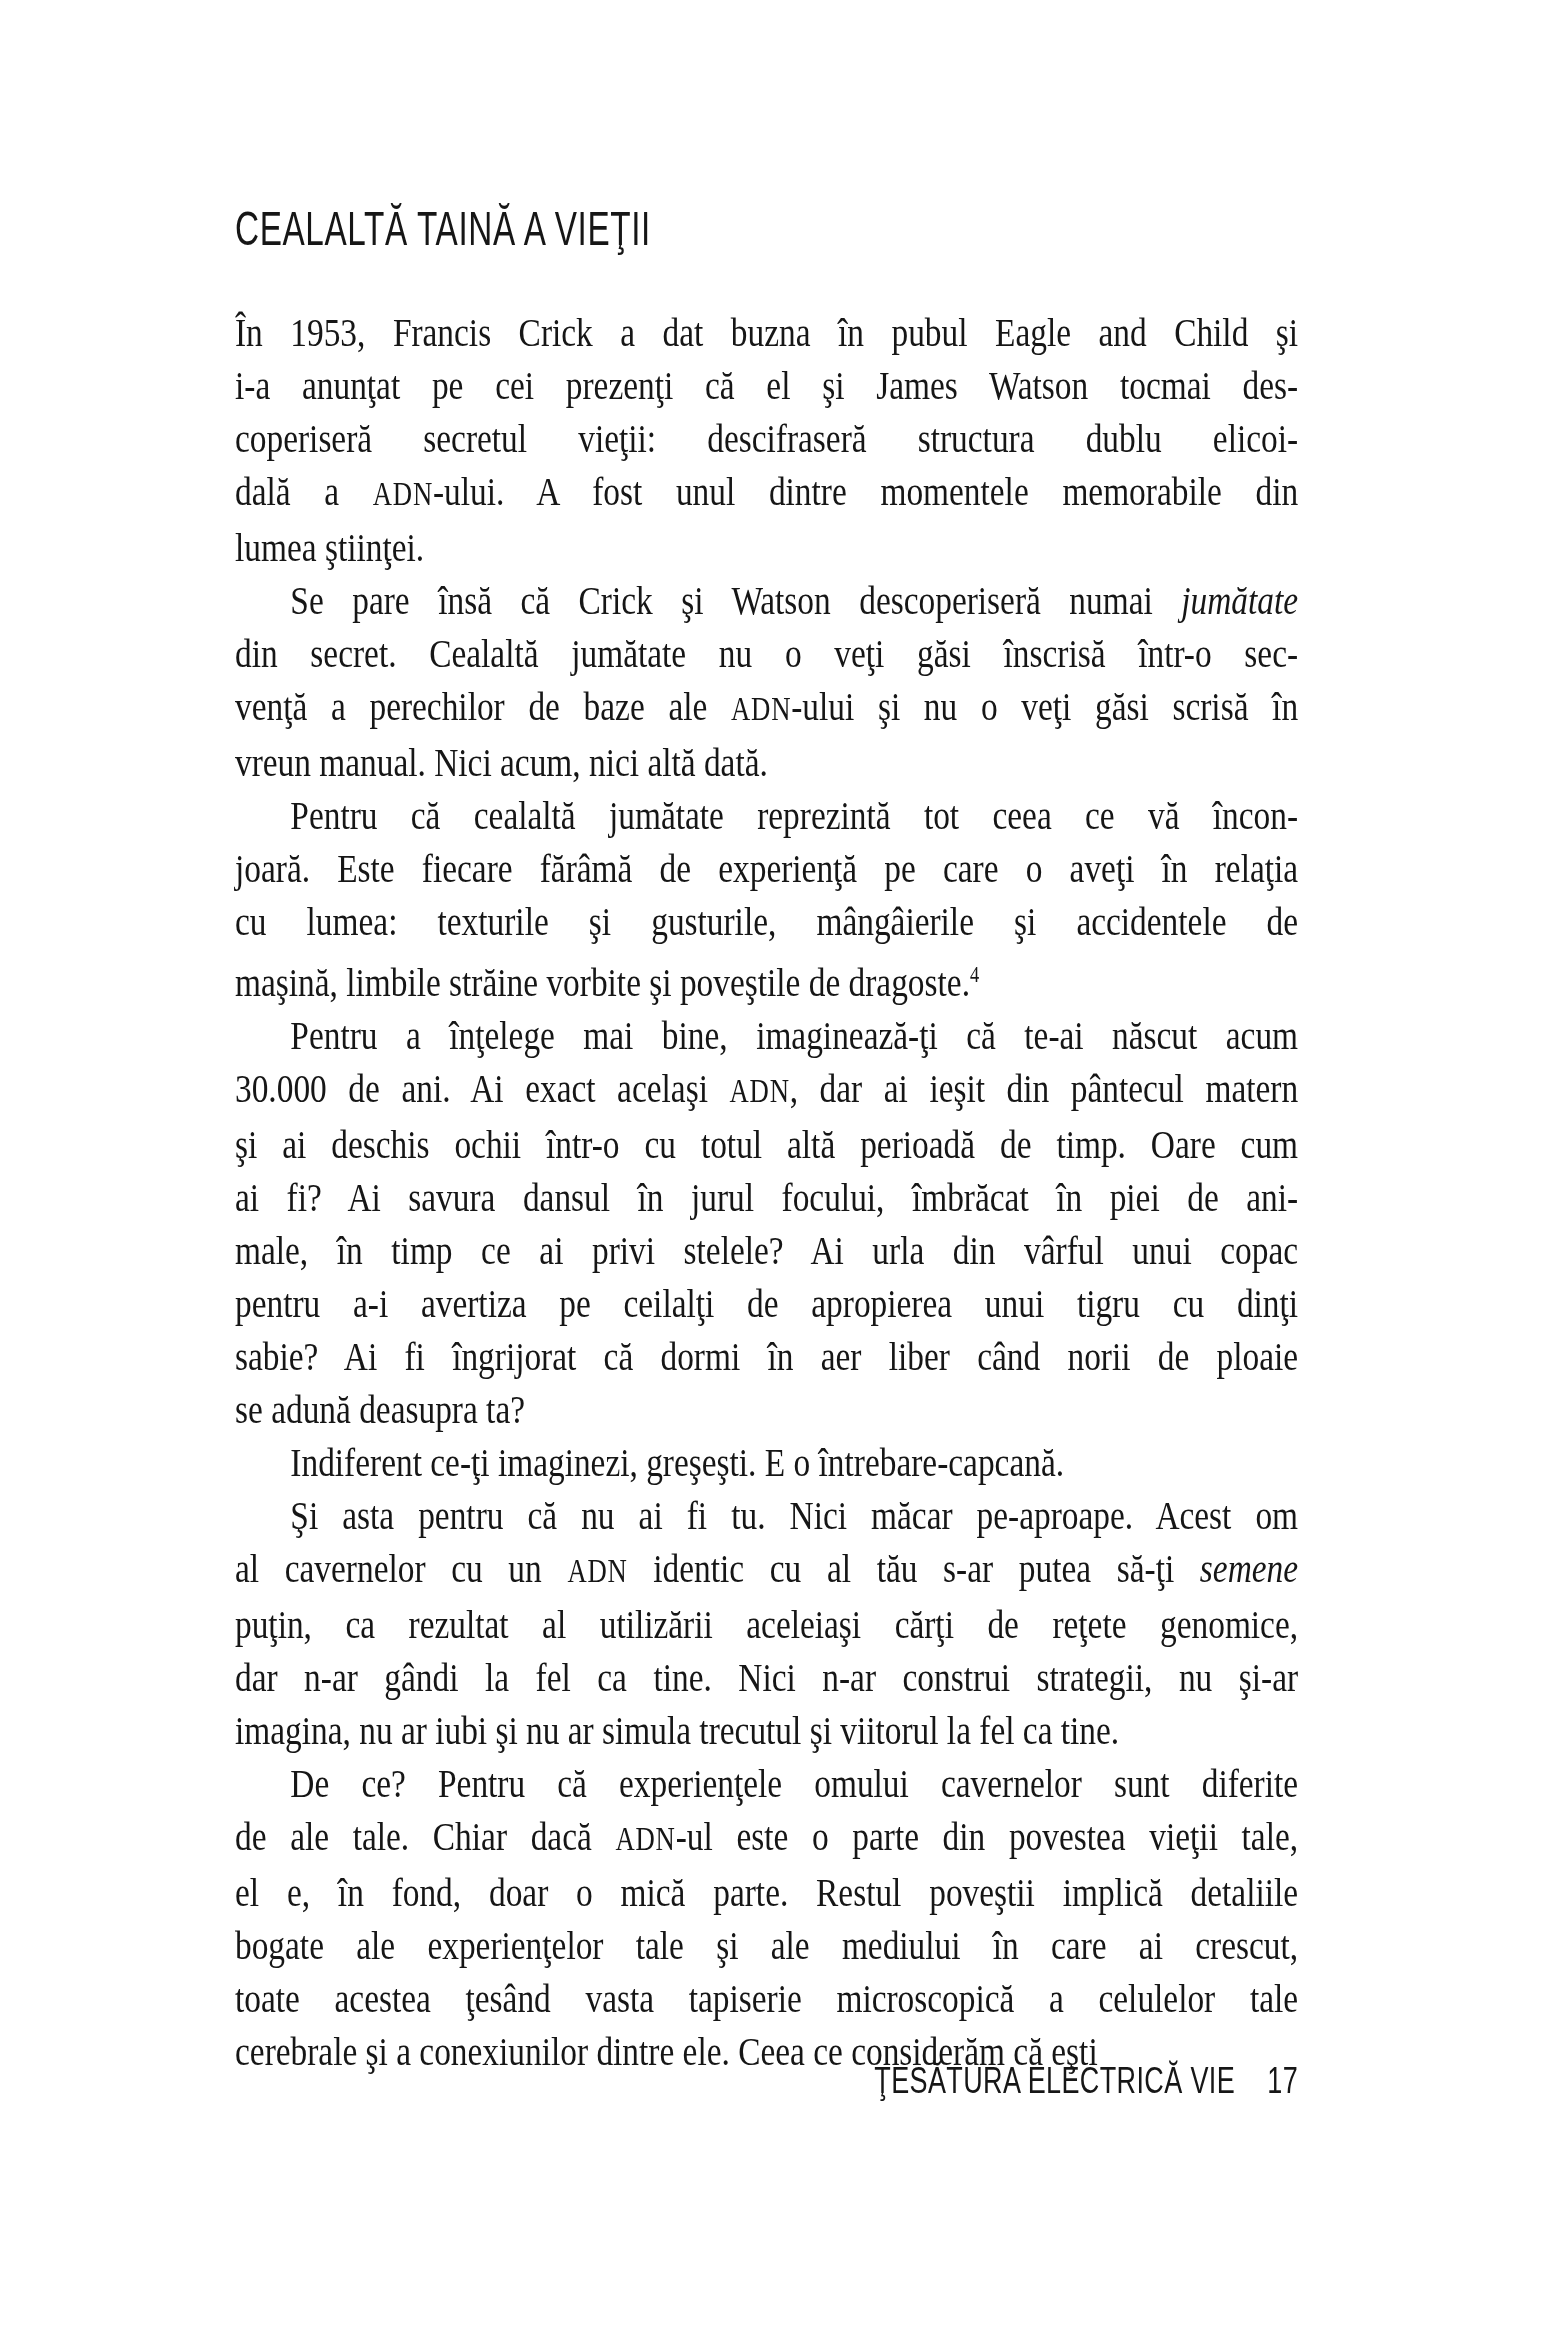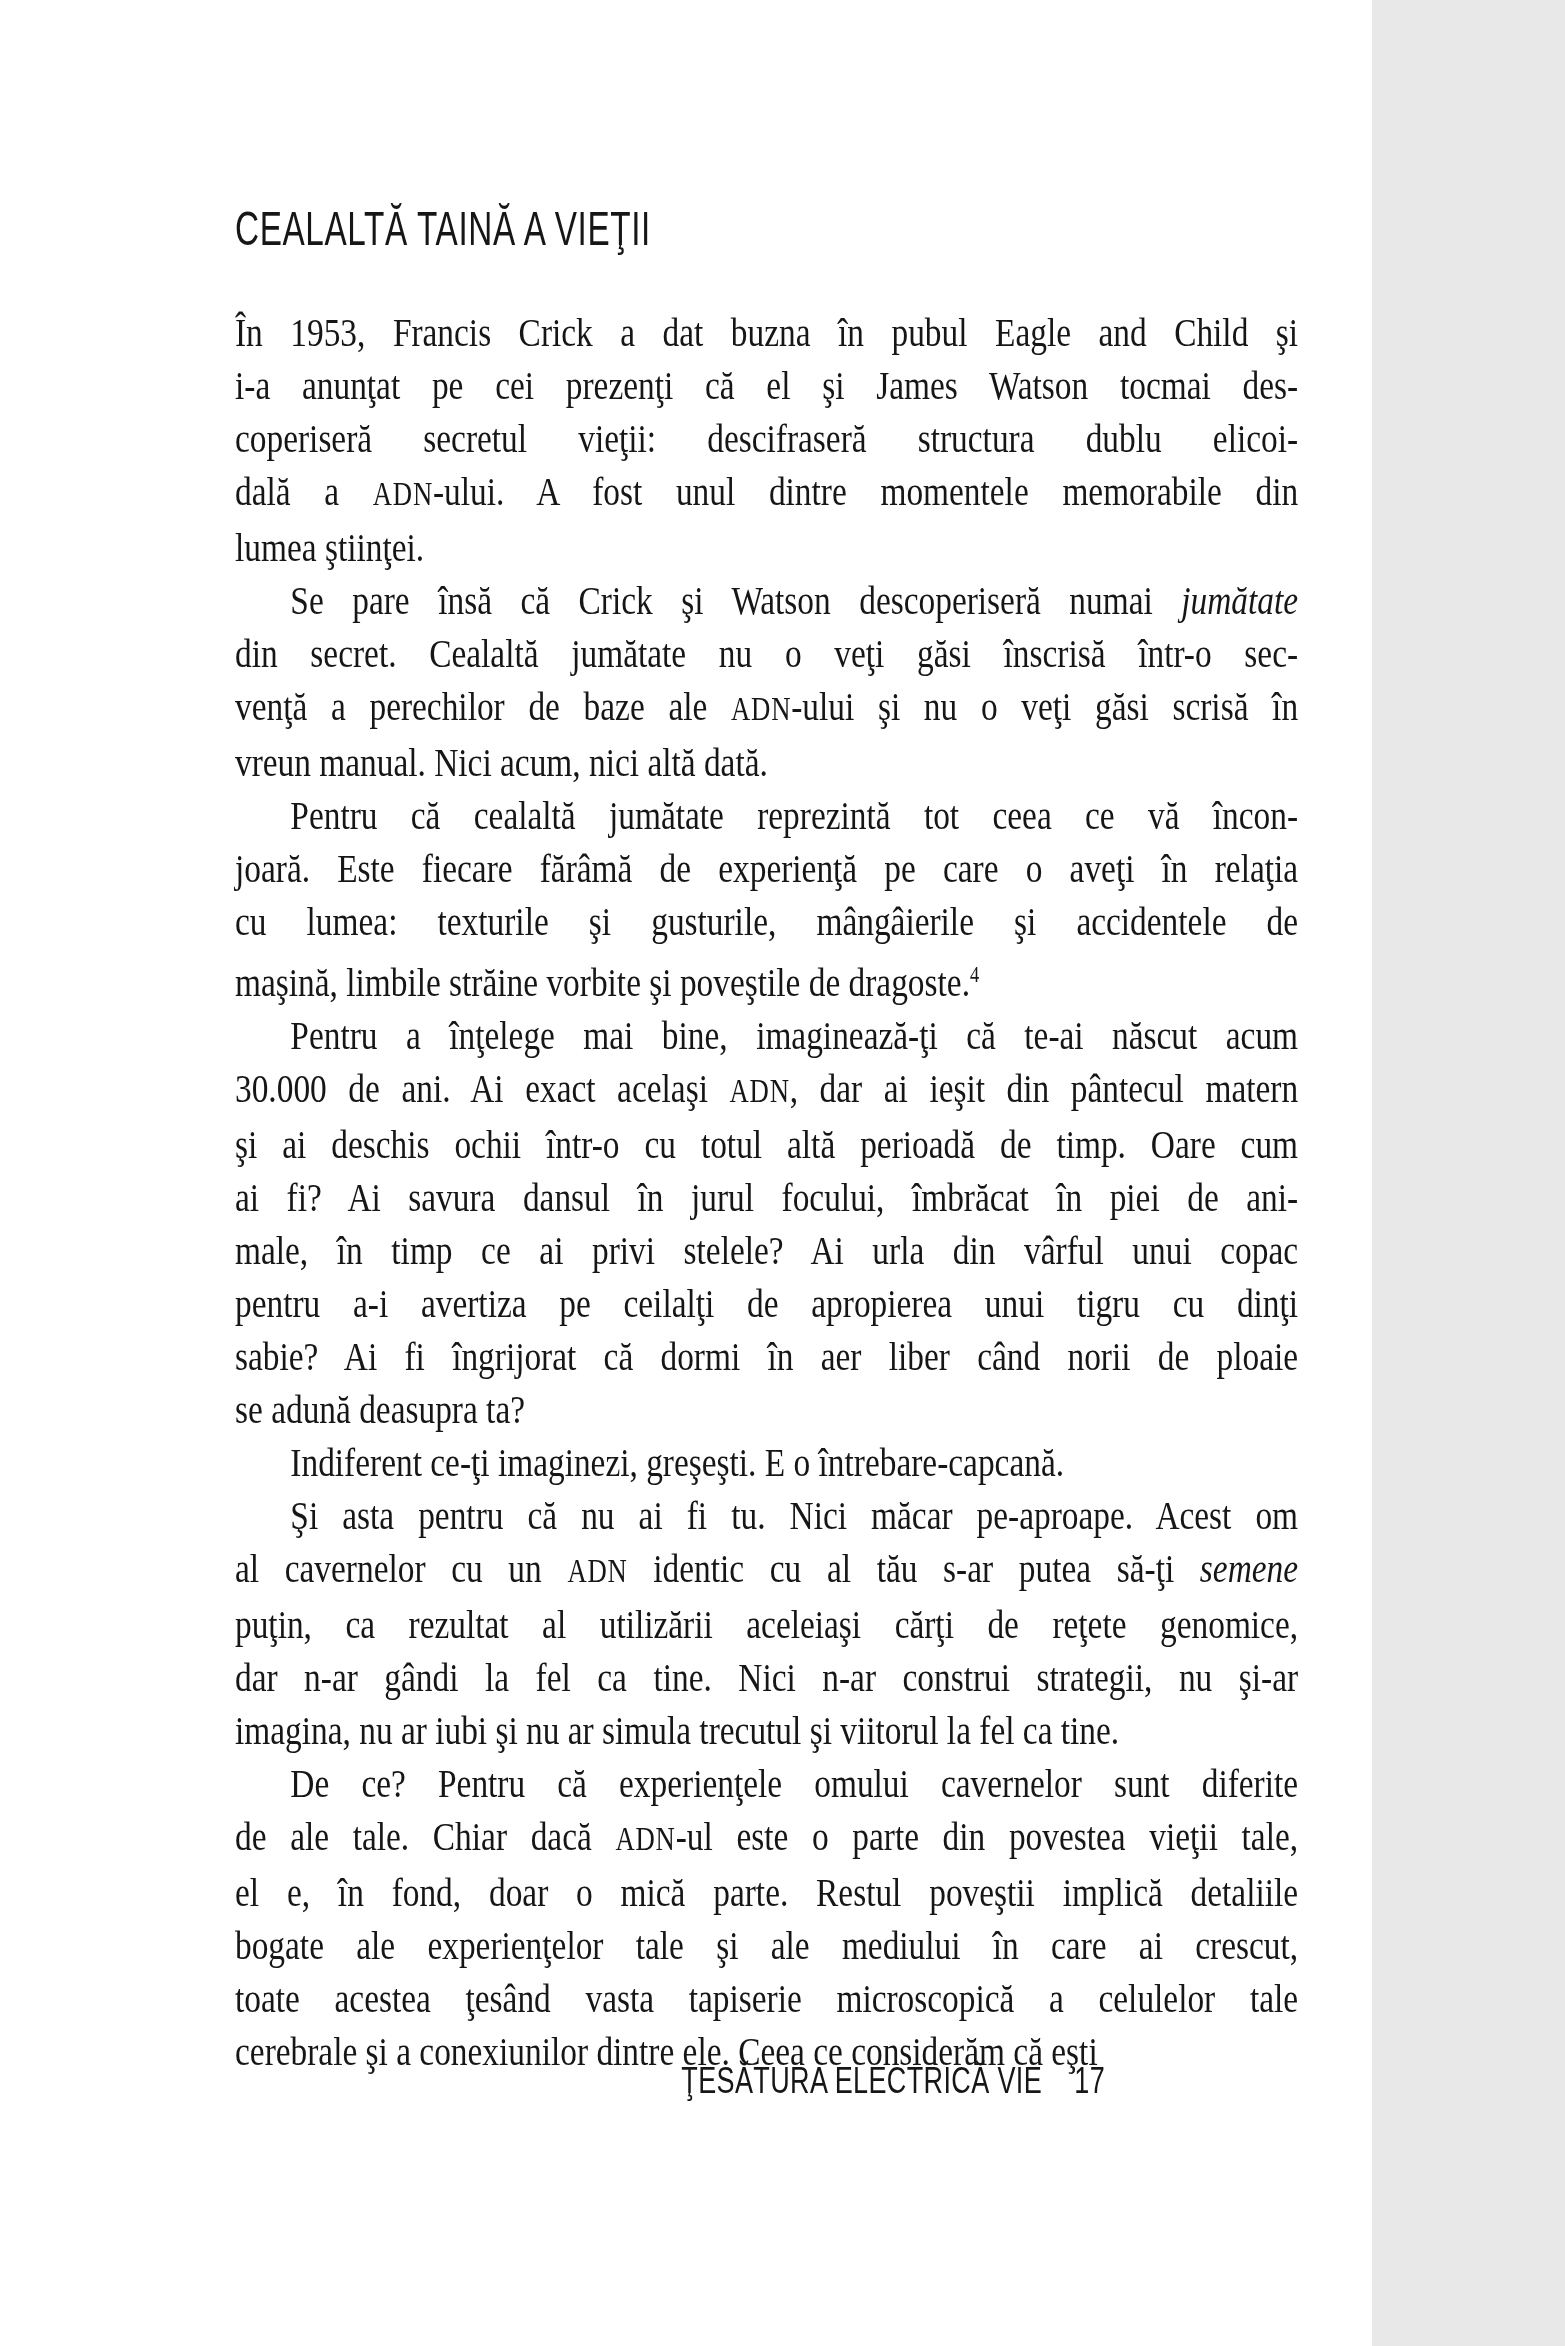--- a/index.html
+++ b/index.html
@@ -1,18 +1,18 @@
 <!DOCTYPE html>
 <html style="font-size:15px"><head>
 <meta charset="utf-8">
 <style>
   html, body { margin: 0; padding: 0; background: #e8e8e8; }
   .page {
     position: relative;
-    width: 1372px;
+    width: 1565px;
     height: 2347px;
     background: #ffffff;
     overflow: hidden;
     color: #141414;
   }
   
   .chapter-title {
     position: absolute;
     left: 235px;
     top: 200px;

